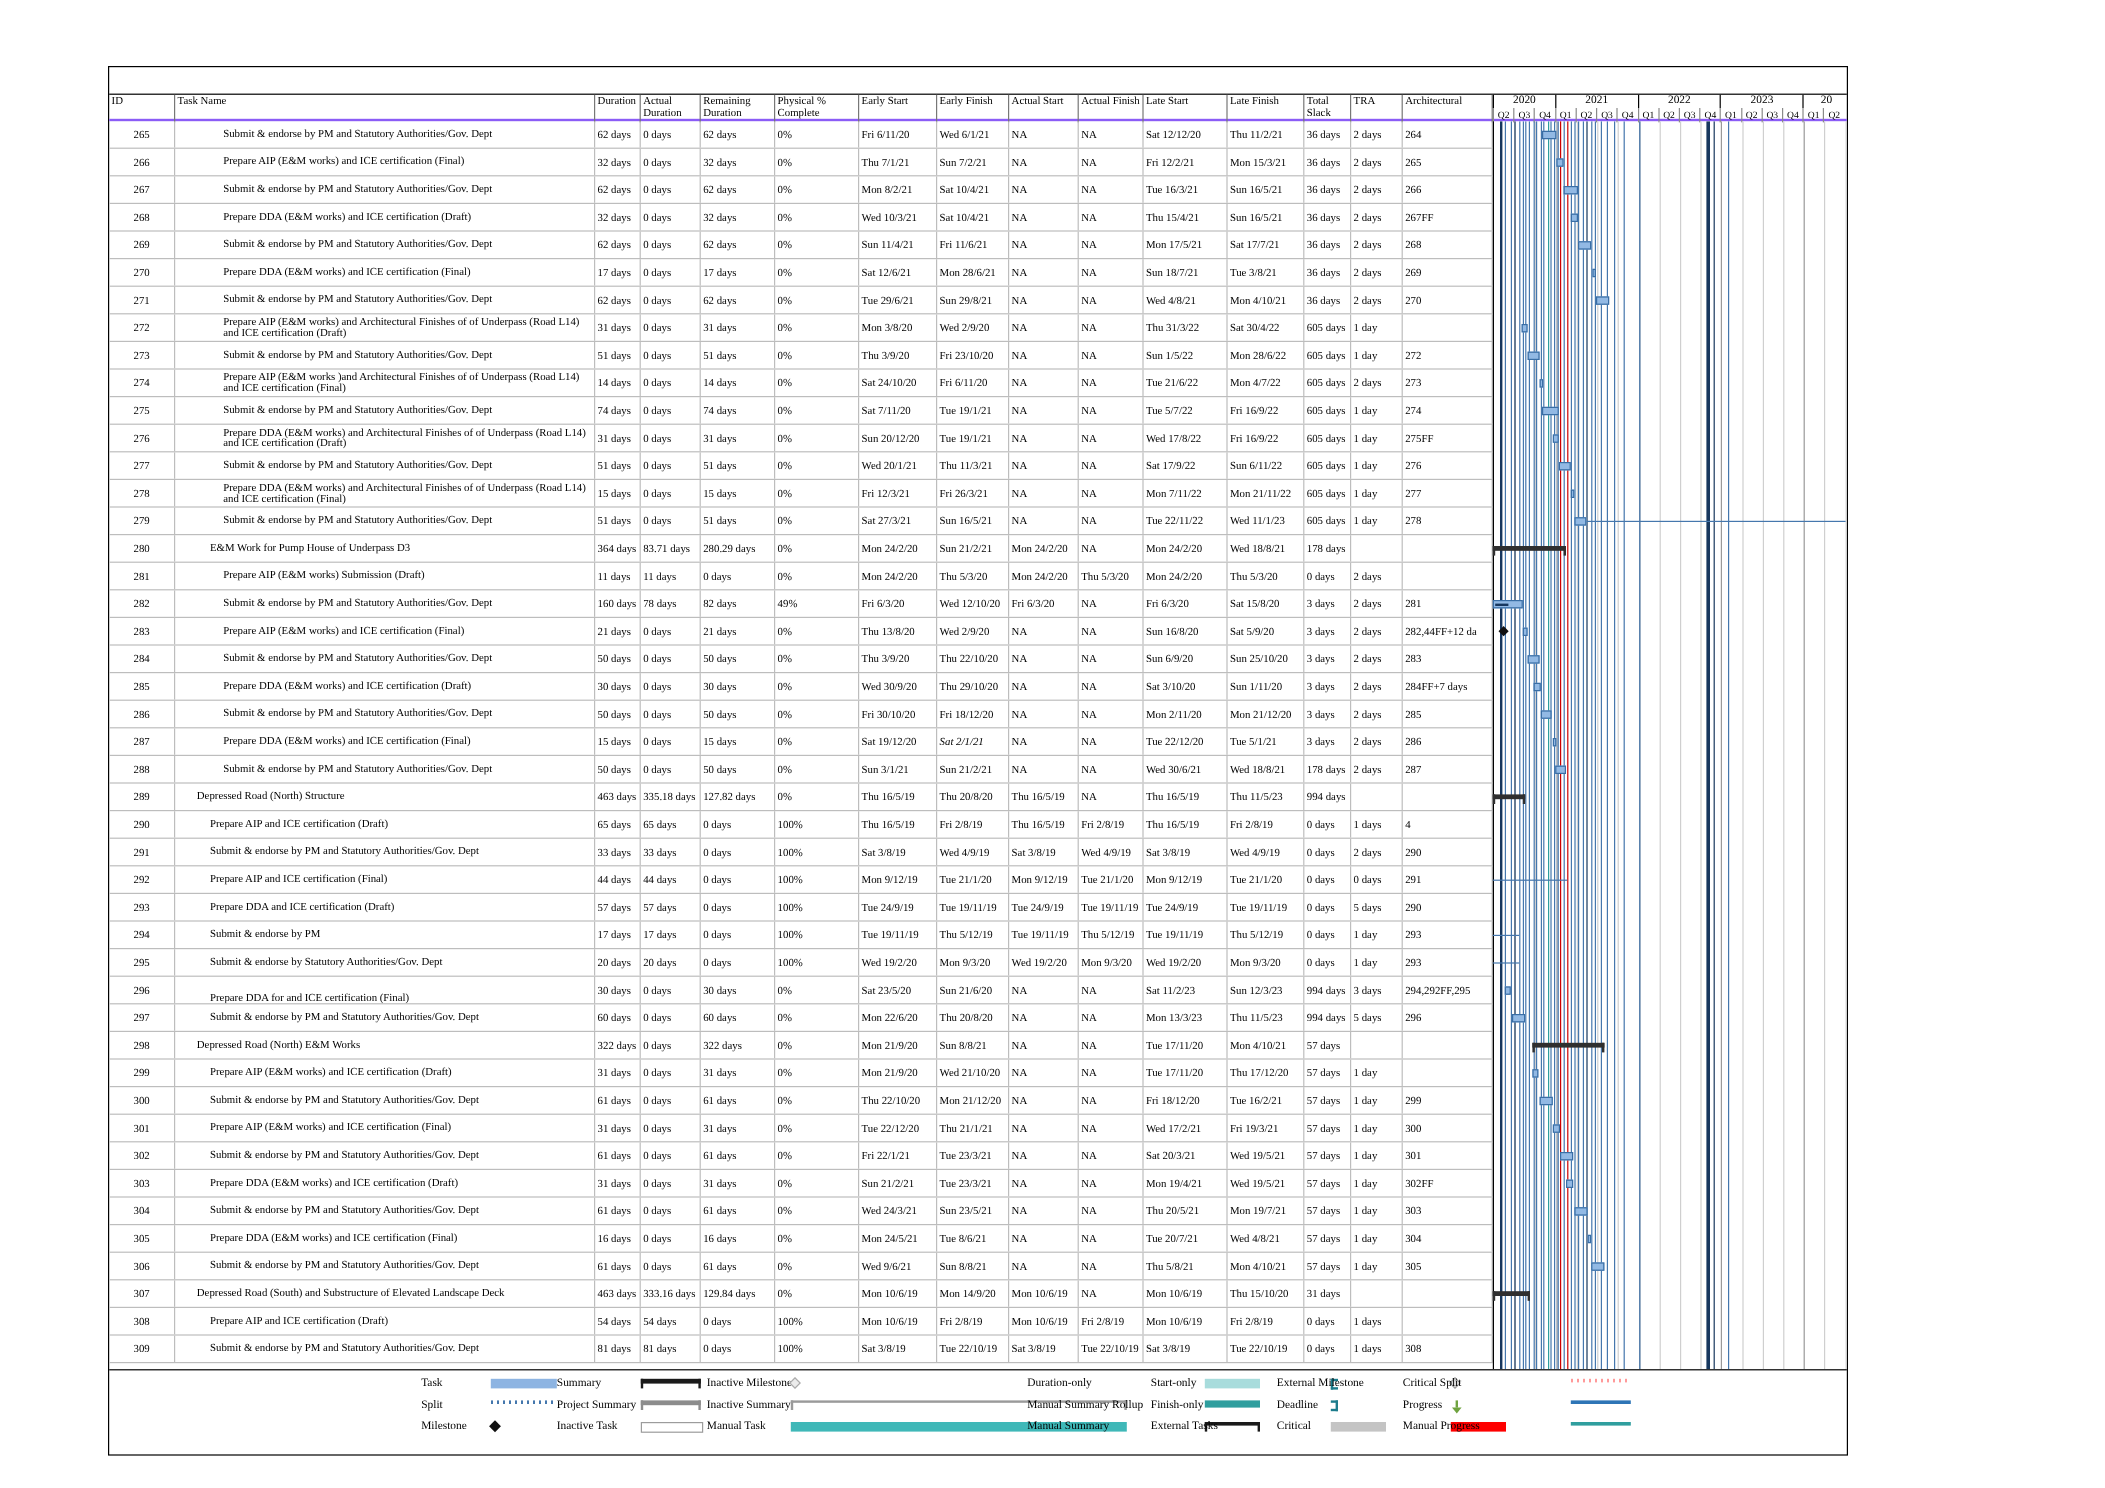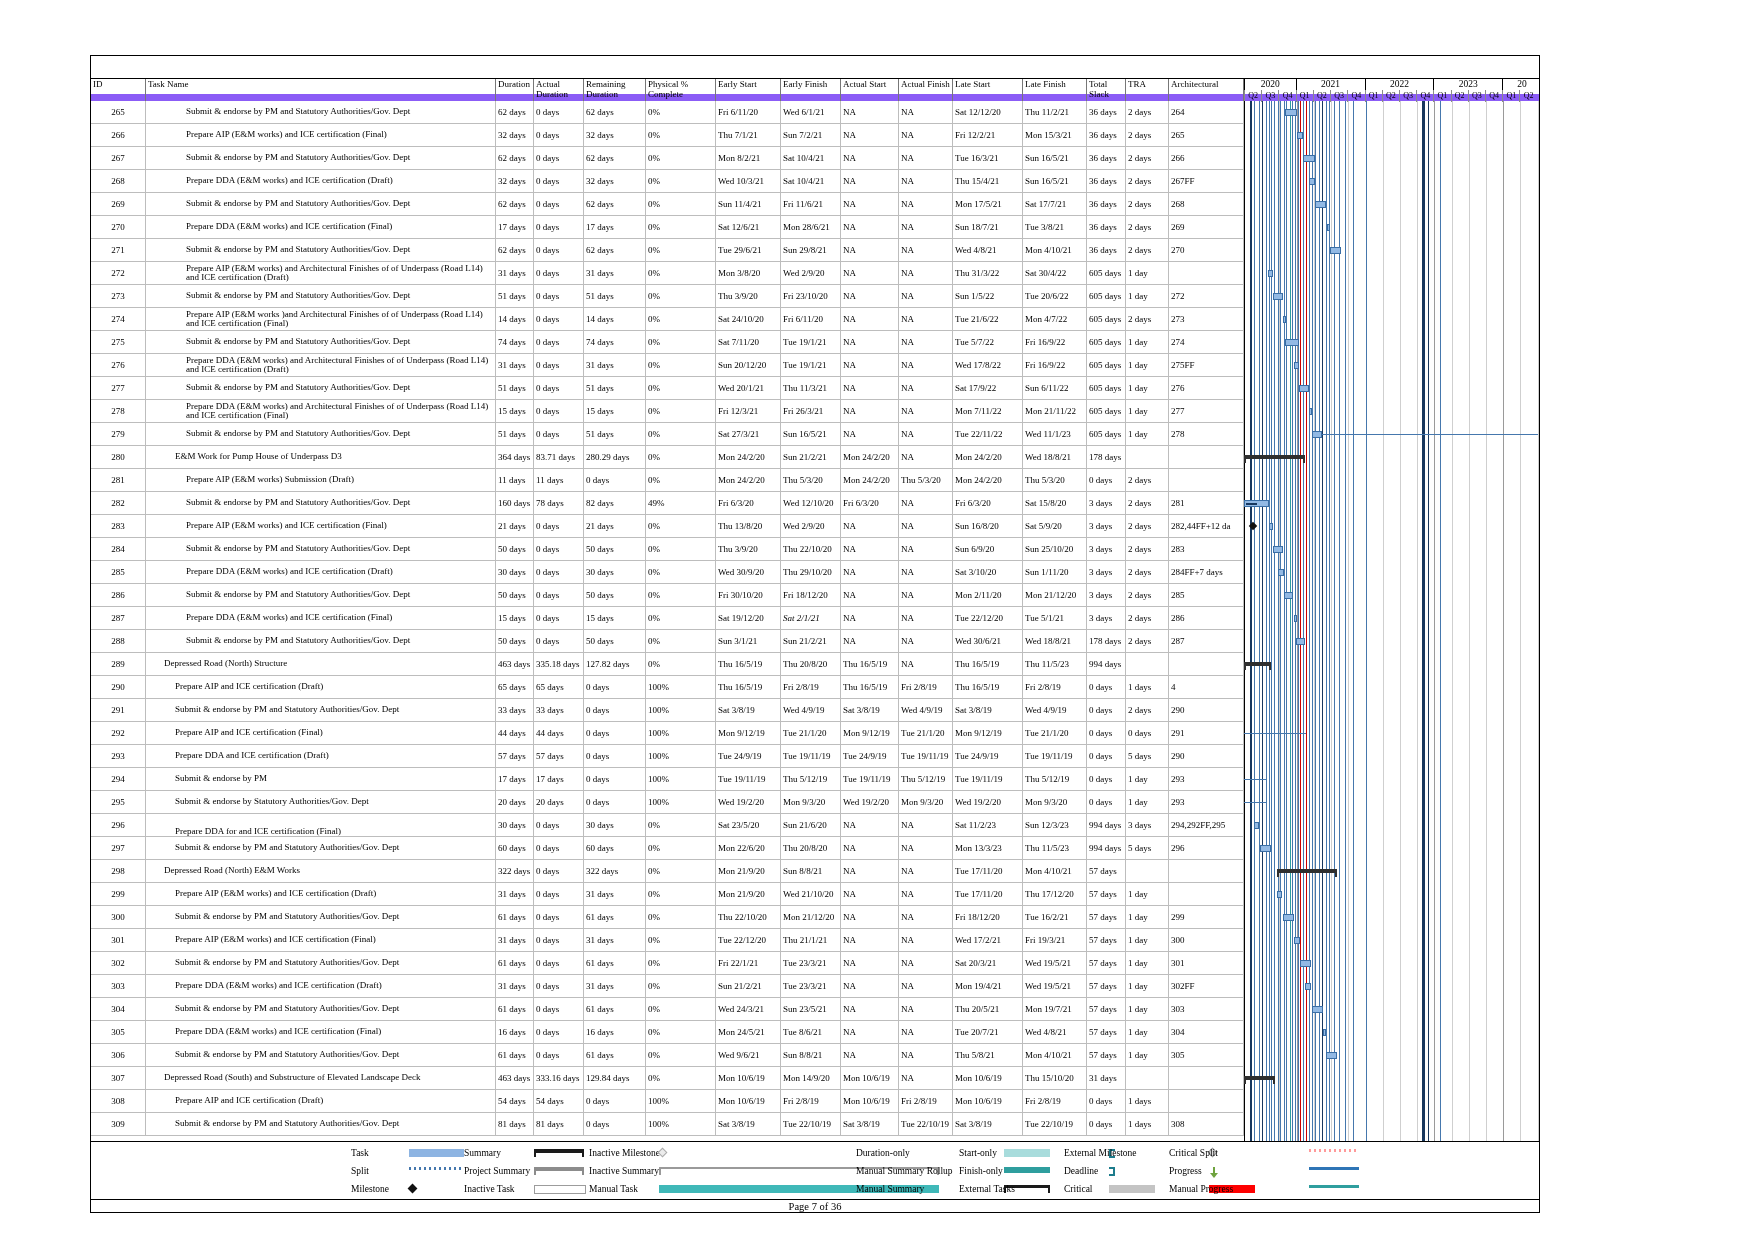--- a/index.html
+++ b/index.html
@@ -4,21 +4,21 @@
 <style>
   html,body{margin:0;padding:0;background:#fff;}
   .canvas{position:relative;width:1754px;height:1240px;background:#fff;overflow:hidden;
           font-family:"Liberation Serif", serif;color:#000;}
   .page{position:absolute;left:90px;top:55px;width:1450px;height:1158px;border:1.5px solid #000;
         box-sizing:border-box;background:#fff;}
   
   .title-row{position:absolute;left:0;top:0;width:100%;height:22px;display:flex;align-items:center;
              justify-content:center;font-family:"Liberation Sans",sans-serif;font-size:12.5px;}
   .head-row{position:absolute;left:0;top:22px;width:100%;height:23px;border-top:1px solid #000;
-            border-bottom:7px solid #8b5cf6;box-sizing:border-box;}
+            border-bottom:2px solid #8b5cf6;box-sizing:border-box;}
   .hcell{position:absolute;top:0;height:23px;font-size:9px;line-height:9.5px;padding:1px 2px;
          box-sizing:border-box;border-right:1px solid #777;white-space:pre-line;overflow:hidden;}
   
   .tl-year{position:absolute;top:0;height:11px;border-left:1px solid #000;box-sizing:border-box;
            font-size:9.5px;line-height:11px;text-align:center;overflow:hidden;}
   .tl-q{position:absolute;top:11px;height:12px;border-left:1px solid #8a8a8a;box-sizing:border-box;
         font-size:8px;line-height:12px;text-align:center;overflow:hidden;}
   
   .body{position:absolute;left:0;top:45px;width:100%;height:1040px;overflow:hidden;}
   .trow{position:absolute;left:0;width:1153px;height:23px;border-bottom:1px solid #bdbdbd;box-sizing:border-box;}
@@ -284,21 +284,21 @@
           </div>
           <div class="cell" style="left:405px;width:38px;">51 days</div>
           <div class="cell" style="left:443px;width:50px;">0 days</div>
           <div class="cell" style="left:493px;width:62px;">51 days</div>
           <div class="cell" style="left:555px;width:70px;">0%</div>
           <div class="cell" style="left:625px;width:65px;">Thu 3/9/20</div>
           <div class="cell" style="left:690px;width:60px;">Fri 23/10/20</div>
           <div class="cell" style="left:750px;width:58px;">NA</div>
           <div class="cell" style="left:808px;width:54px;">NA</div>
           <div class="cell" style="left:862px;width:70px;">Sun 1/5/22</div>
-          <div class="cell" style="left:932px;width:64px;">Tue 20/6/22</div>
+          <div class="cell" style="left:932px;width:64px;">Mon 28/6/22</div>
           <div class="cell" style="left:996px;width:39px;">605 days</div>
           <div class="cell" style="left:1035px;width:43px;">1 day</div>
           <div class="cell" style="left:1078px;width:75px;">272</div>
         </div>
         <div class="trow" style="top:207px">
           <div class="cell id" style="left:0px;width:55px;">274</div>
           <div class="cell name" style="left:55px;width:350px;padding-left:40px;">
             <span>Prepare AIP (E&amp;M works )and Architectural Finishes of of Underpass (Road L14)  and ICE certification (Final)</span>
           </div>
           <div class="cell" style="left:405px;width:38px;">14 days</div>
@@ -1114,15 +1114,14 @@
         <div class="sw sw-deadline" style="left:1118px;top:25px;width:46px"></div>
         <div class="litem-label" style="left:973px;top:41px">Critical</div>
         <div class="sw sw-critical" style="left:1118px;top:43px;width:46px"></div>
         <div class="litem-label" style="left:1078px;top:5px">Critical Split</div>
         <div class="sw sw-critical-split" style="left:1218px;top:7px;width:50px"></div>
         <div class="litem-label" style="left:1078px;top:23px">Progress</div>
         <div class="sw sw-progress" style="left:1218px;top:25px;width:50px"></div>
         <div class="litem-label" style="left:1078px;top:41px">Manual Progress</div>
         <div class="sw sw-manual-progress" style="left:1218px;top:43px;width:50px"></div>
       </div>
-    <div class="footer">Page 7 of 36</div>
   </div>
 </div>
 
 </body></html>

